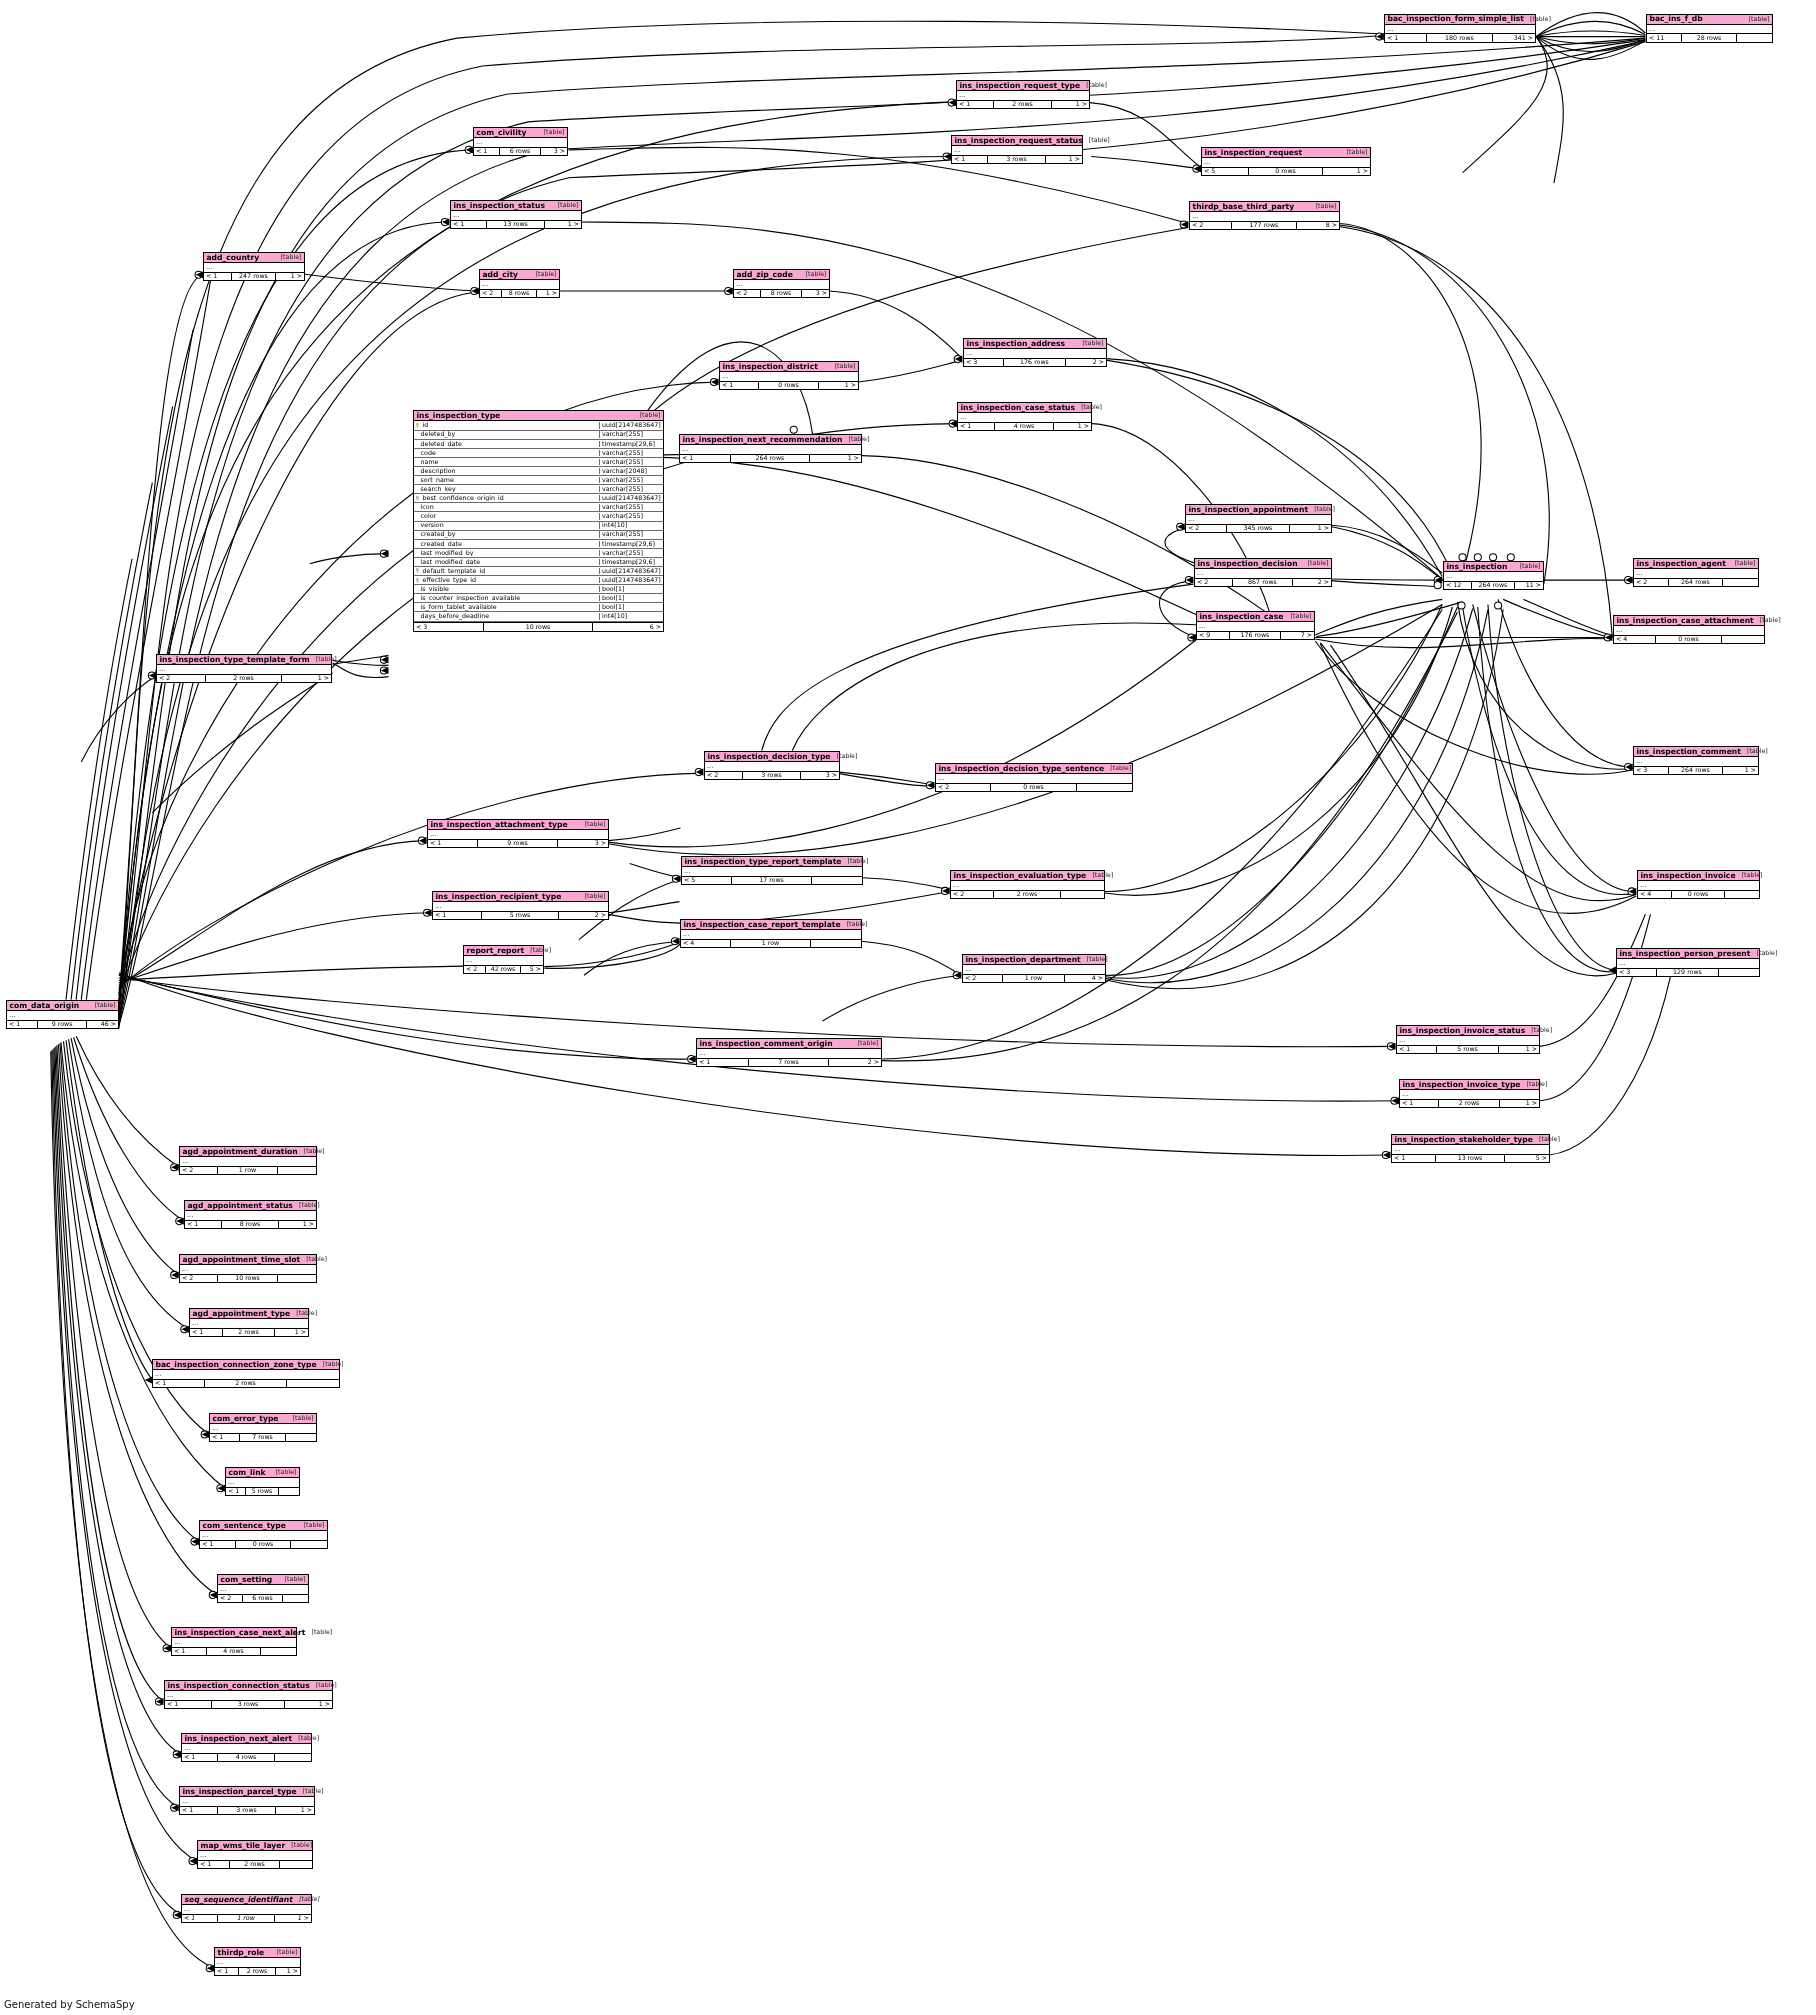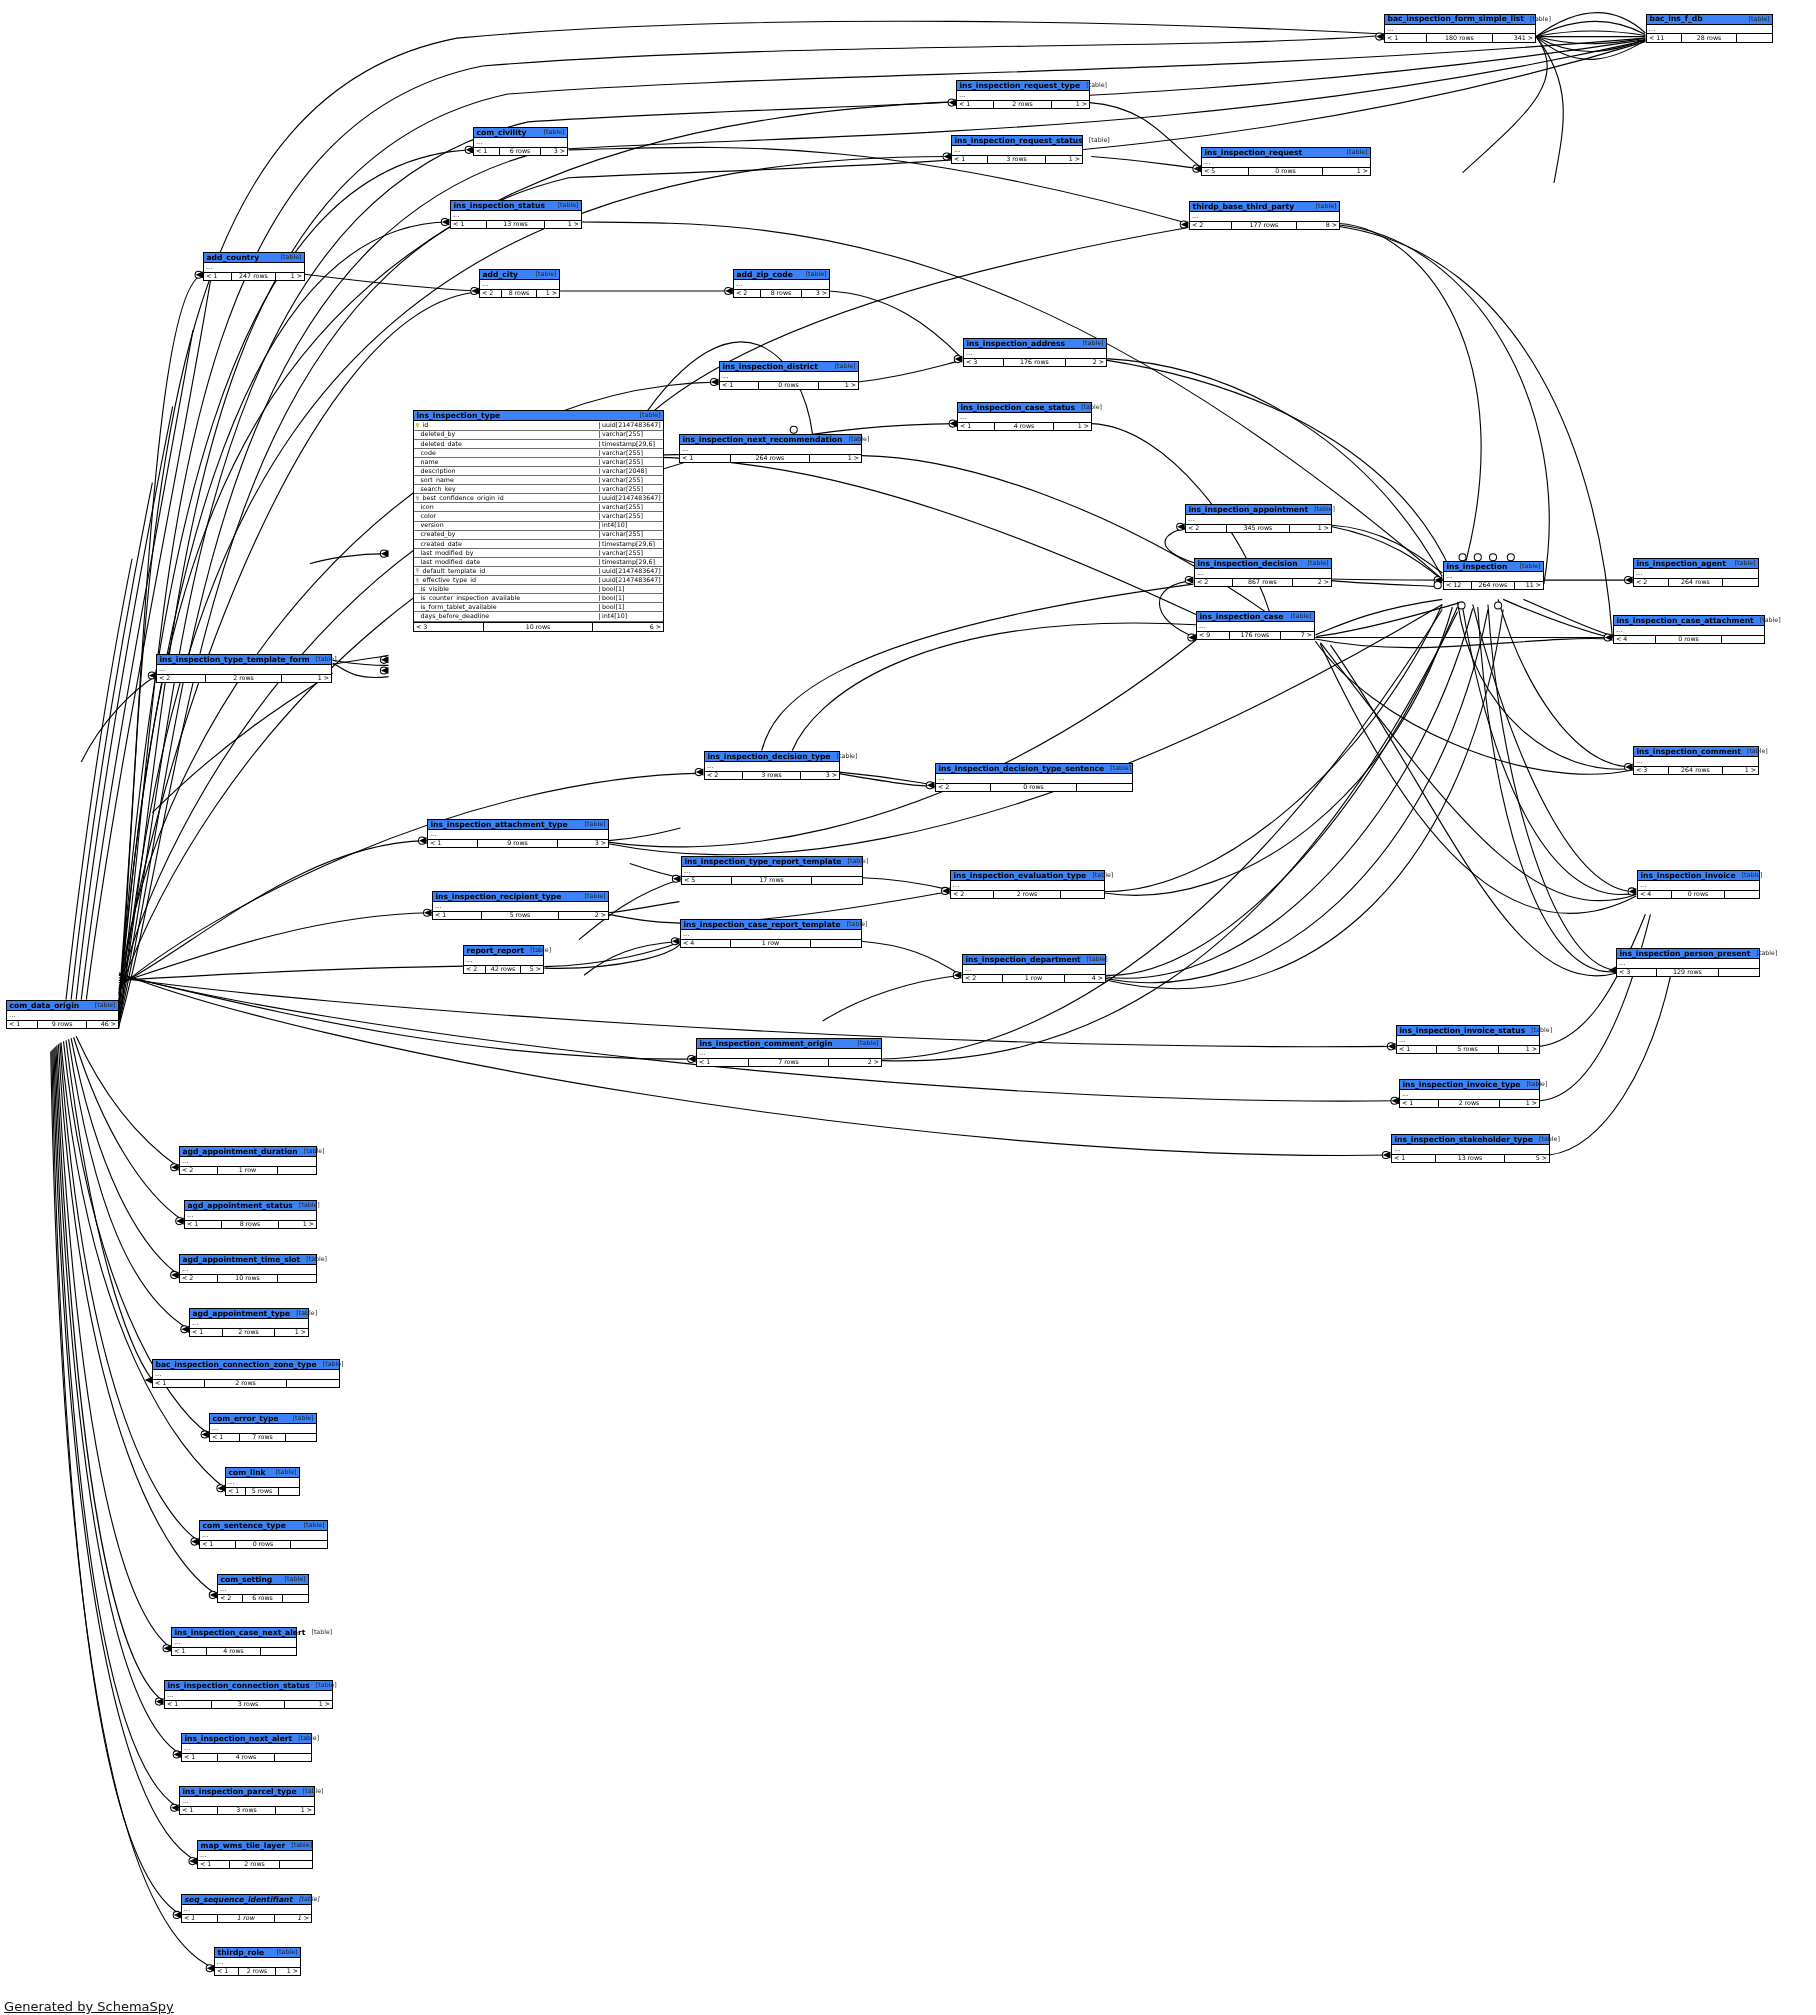--- a/index.html
+++ b/index.html
@@ -30,21 +30,21 @@
     box-sizing: border-box;
     z-index: 5;
   }
   .table-node.detailed {
     border-width: 1.5px;
   }
   .tbl-head {
     display: flex;
     align-items: center;
     justify-content: space-between;
-    background: #3b82f6;
+    background: #f9a8d4;
     border-bottom: 1px solid #000000;
     padding: 0.5px 2.5px 1px 2.5px;
     line-height: 1.05;
   }
   .tbl-name {
     font-weight: bold;
     font-size: 7.6px;
     color: #000000;
     white-space: nowrap;
   }
@@ -114,24 +114,23 @@
   }
   .keyicon.pk svg { display:block; }
   .indent { padding-left: 6.6px; }
   .detailed .tbl-foot { border-top: 0.5px solid #000; }
   .detailed .tbl-foot > div { padding: 1px 2px; }
 
   .footer-note {
     position: absolute;
     left: 4.1px;
     top: 1999px;
-    font-size: 13px;
+    font-size: 10px;
     color: #111111;
     font-family: "DejaVu Sans", sans-serif;
-    text-decoration: underline;
   }
 </style>
 </head>
 <body>
 
 <div id="canvas">
 
   <svg id="edges" viewBox="0 0 3576 3967" preserveAspectRatio="none" xmlns="http://www.w3.org/2000/svg">
     <g fill="none" stroke="#000000" stroke-width="2.2">
 

